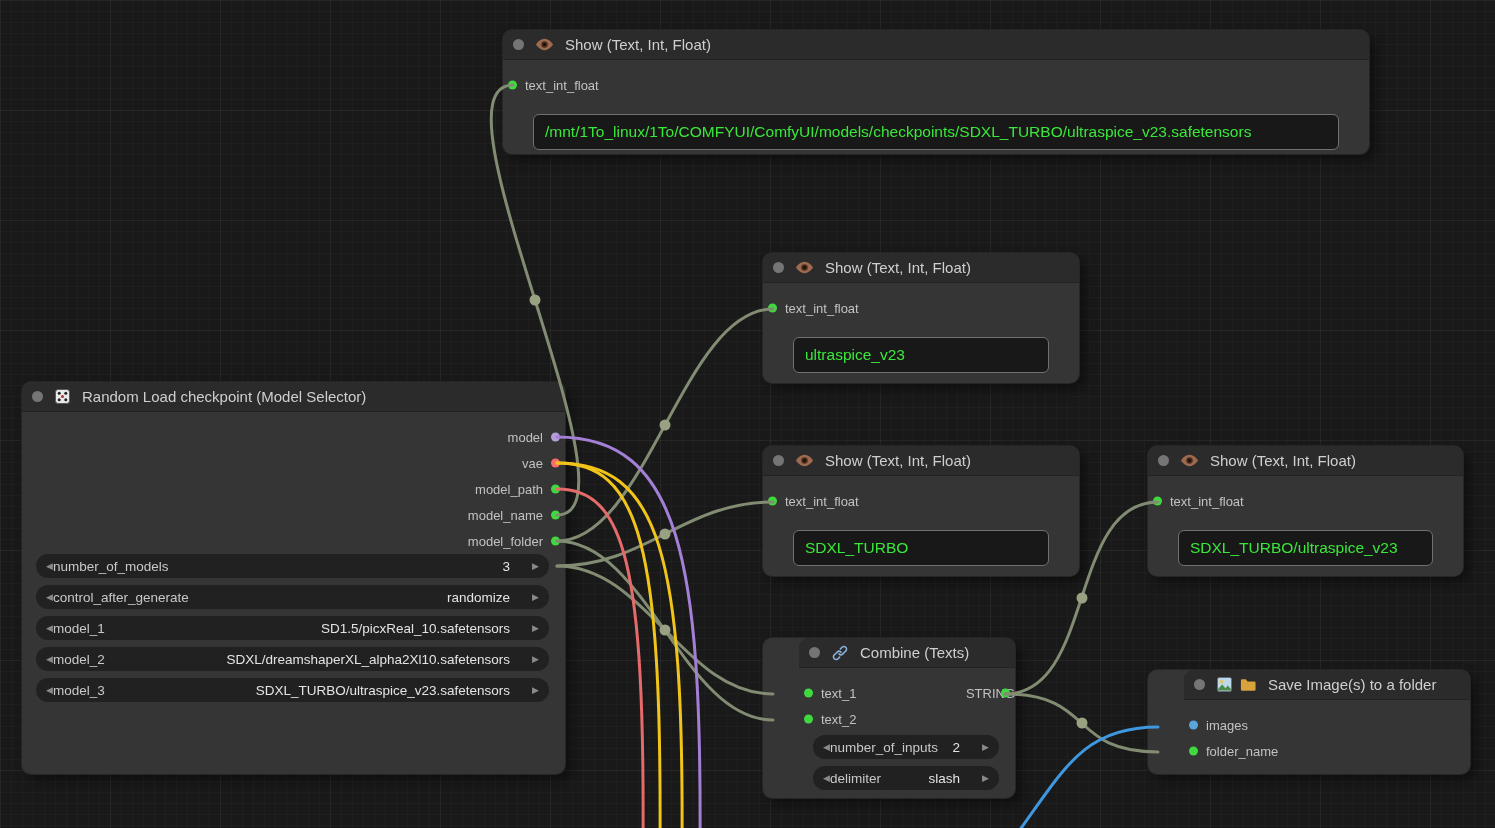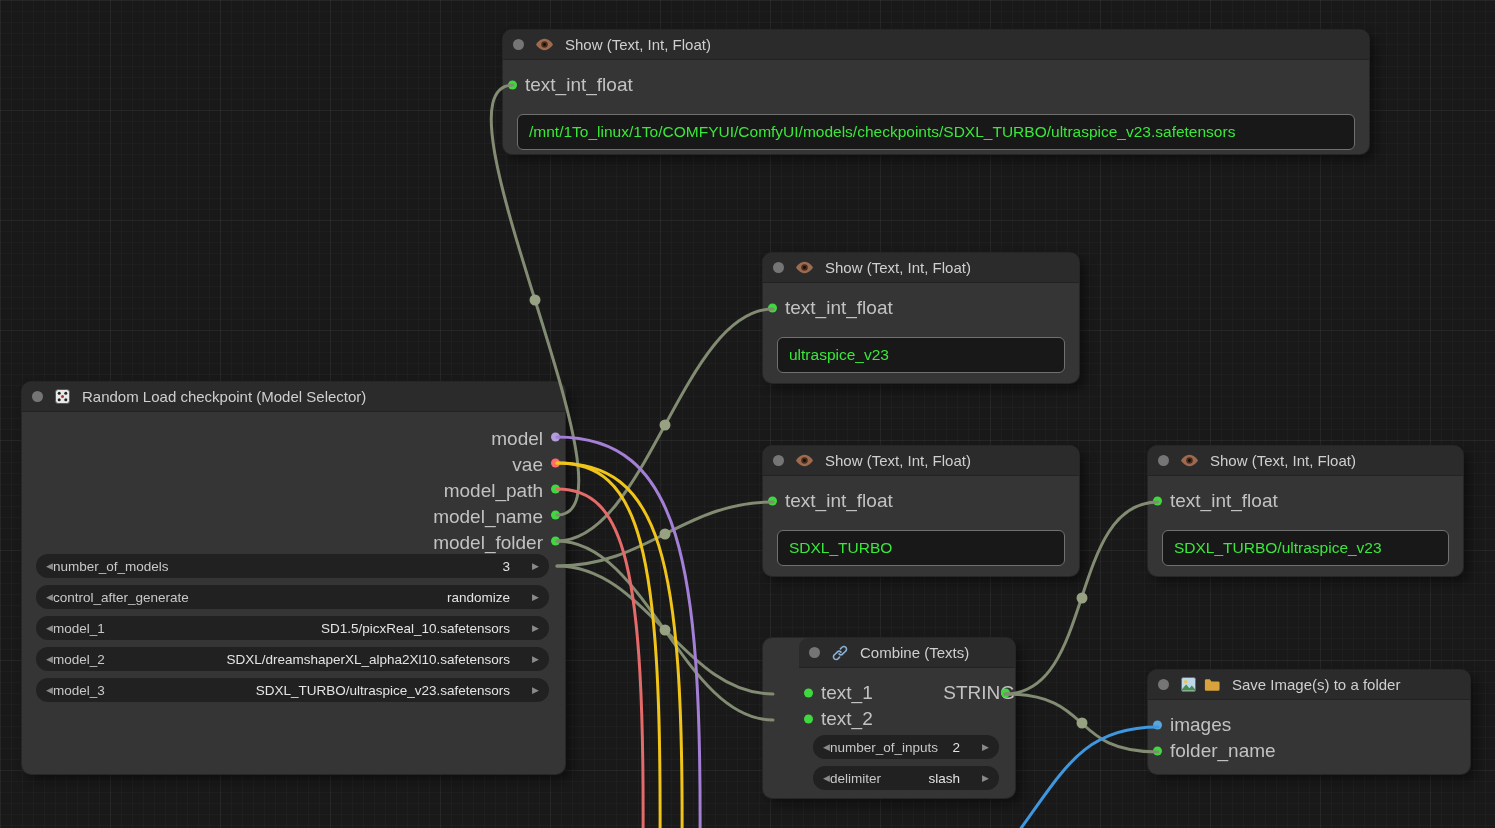--- a/index.html
+++ b/index.html
@@ -28,36 +28,36 @@
     height:30px; background:#2b2b2b; border-bottom:1px solid #222;
     border-radius:9px 9px 0 0;
     display:flex; align-items:center; padding:0 10px; gap:12px;
   }
   .node-title { color:#cfcfcf; font-size:15px; white-space:nowrap; }
   .collapse-dot { width:11px; height:11px; border-radius:50%; background:#757575; flex:none; }
   .icon { display:flex; align-items:center; flex:none; }
   .node-body { position:relative; }
   .spacer12 { height:12px; }
   .spacer3 { height:3px; }
-  .slot-row { height:26px; display:flex; align-items:center; position:relative; color:#c2c2c2; font-size:19px; }
+  .slot-row { height:26px; display:flex; align-items:center; position:relative; color:#c2c2c2; font-size:13px; }
   .slot-row.in  { padding-left:22px; }
-  .slot-row.out { justify-content:flex-end; padding-right:22px;align-items:flex-end; }
+  .slot-row.out { justify-content:flex-end; padding-right:22px; }
   .dot { width:9px; height:9px; border-radius:50%; position:absolute; top:50%; transform:translateY(-50%); }
   .dot.in  { left:5px; }
   .dot.out { right:5px; }
   .out-group { margin-left:auto; padding-right:0; }
   .widget {
     height:24px; margin:0 16px 7px 14px; background:#212121; border-radius:12px;
     display:flex; align-items:center; padding:0 10px; font-size:13.5px; color:#c8c8c8;
   }
   .warr { color:#8a8a8a; font-size:9px; flex:none; line-height:1; }
   .wlabel { margin-left:0; white-space:nowrap; }
   .wvalue { margin-left:auto; margin-right:22px; color:#e4e4e4; white-space:nowrap; }
   .text-widget {
-    margin:16px 14px 0; height:36px; background:#181818;
+    margin:16px 30px 0; height:36px; background:#181818;
     border:1px solid #707070; border-radius:6px;
     display:flex; align-items:center; padding:0 11px;
     color:#3ae83a; font-size:15.5px; overflow:hidden;
   }
   .text-widget span { white-space:nowrap; }
   #wires { position:absolute; inset:0; z-index:3; pointer-events:none; }
   #wires path { fill:none; stroke-width:3; stroke-linecap:round; }
 </style>
 </head>
 <body>
@@ -289,21 +289,21 @@
       </div>
       <div class="widget">
         <span class="warr">◀</span>
         <span class="wlabel">delimiter</span>
         <span class="wvalue">slash</span>
         <span class="warr">▶</span>
       </div>
     </div>
   </div>
 
-  <div class="node" style="left:1148px;top:670px;width:322px;height:104px;">
+  <div class="node" style="left:1148px;top:670px;width:322px;height:104px;padding-left:36px;">
     <div class="node-header">
       <span class="collapse-dot"></span>
       <span class="icon">
         <svg width="15" height="15" viewBox="0 0 16 16">
             <rect x="0.5" y="0.5" width="15" height="15" rx="2" fill="#bcd8ea" stroke="#667"></rect>
             <circle cx="5" cy="5" r="1.8" fill="#e8c84a"></circle>
             <path d="M1 13l4.5-5 3.5 4 2.5-3 3.5 4v1.5H1z" fill="#4a8a4a"></path>
           </svg>
       </span>
       <span class="icon" style="margin-left:-4px;">

